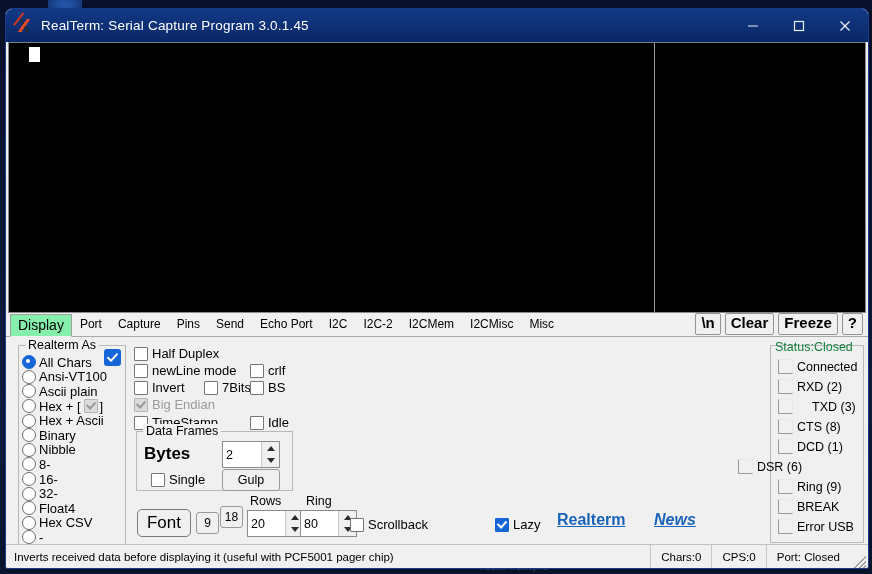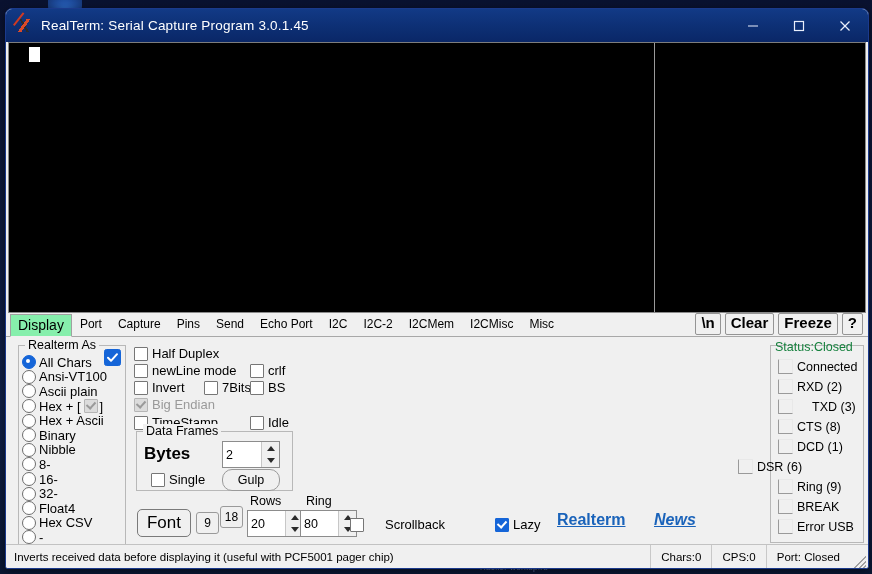--- a/index.html
+++ b/index.html
@@ -236,21 +236,21 @@
   }
 
   .btn {
     position: absolute;
     background: #f0f0f0;
     border: 1px solid #9a9a9a;
     border-radius: 3px;
     display: flex; align-items: center; justify-content: center;
     font-size: 12.5px; color: #000;
   }
-  #gulp-btn { left: 216px; top: 468px; border-radius: 10px; }
+  #gulp-btn { left: 216px; top: 468px; }
   #font-btn {
     left: 131px; top: 508px; width: 52px; height: 26px;
     font-size: 17px; border-radius: 5px; border-color: #7a7a7a;
   }
   .minibtn {
     position: absolute; width: 21px; height: 20px;
     border: 1px solid #9a9a9a; border-radius: 3px;
     background: #f0f0f0;
     display: flex; align-items: center; justify-content: center;
     font-size: 12px; color: #000;
@@ -511,21 +511,21 @@
         <span class="arrows">
           <span class="a">
               <span class="tri-up"></span>
             </span>
           <span class="a">
               <span class="tri-dn"></span>
             </span>
         </span>
       </div>
 
-      <div class="chk-row" style="left:344px; top:180px;gap:17px;">
+      <div class="chk-row" style="left:344px; top:180px;">
         <span class="cbox"></span>
         <span>Scrollback</span>
       </div>
       <div class="chk-row" style="left:489px; top:180px;">
         <span class="cbox checked"></span>
         <span>Lazy</span>
       </div>
       <a class="link" style="left:551px; top:174px; font-size:16px;">Realterm</a>
       <a class="link" style="left:648px; top:174px; font-size:16px; font-style:italic;">News</a>
 

